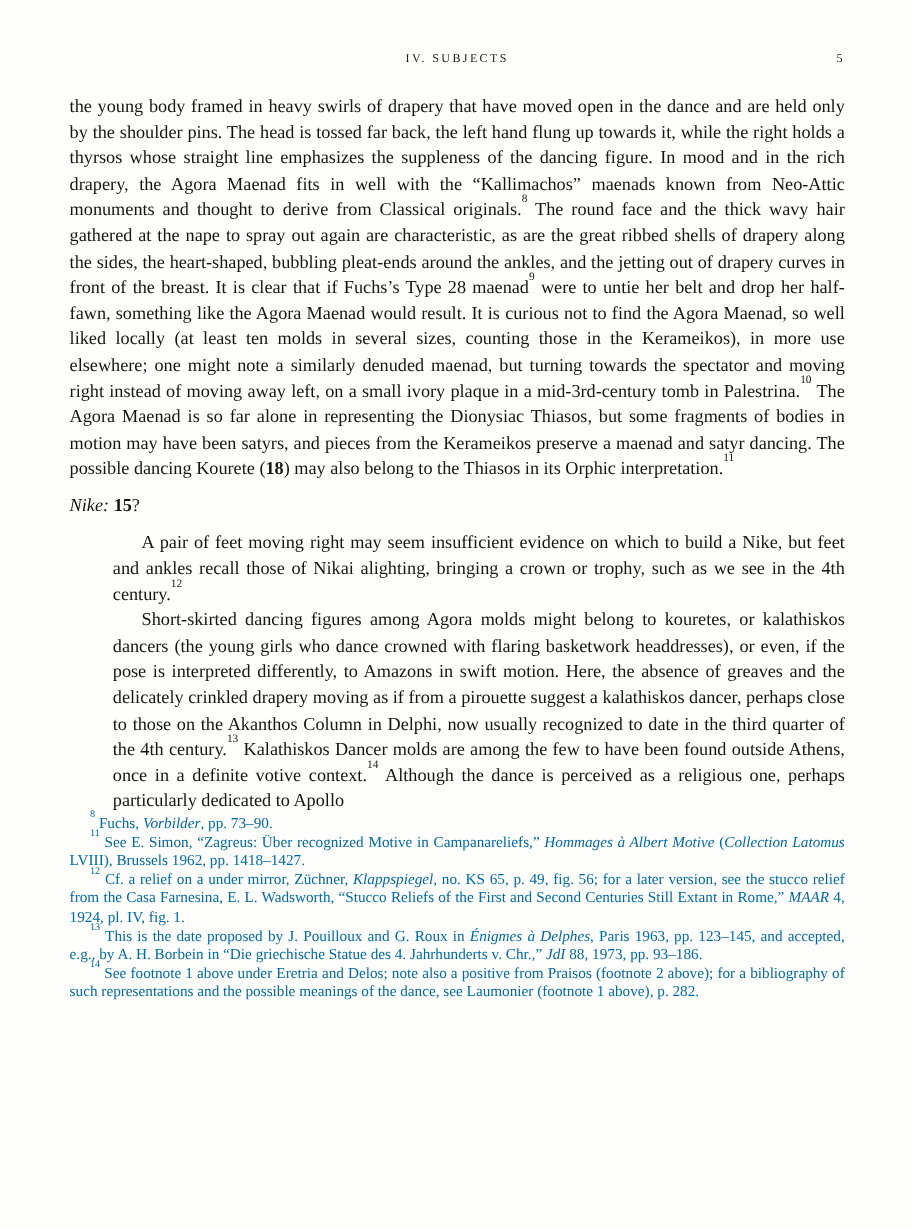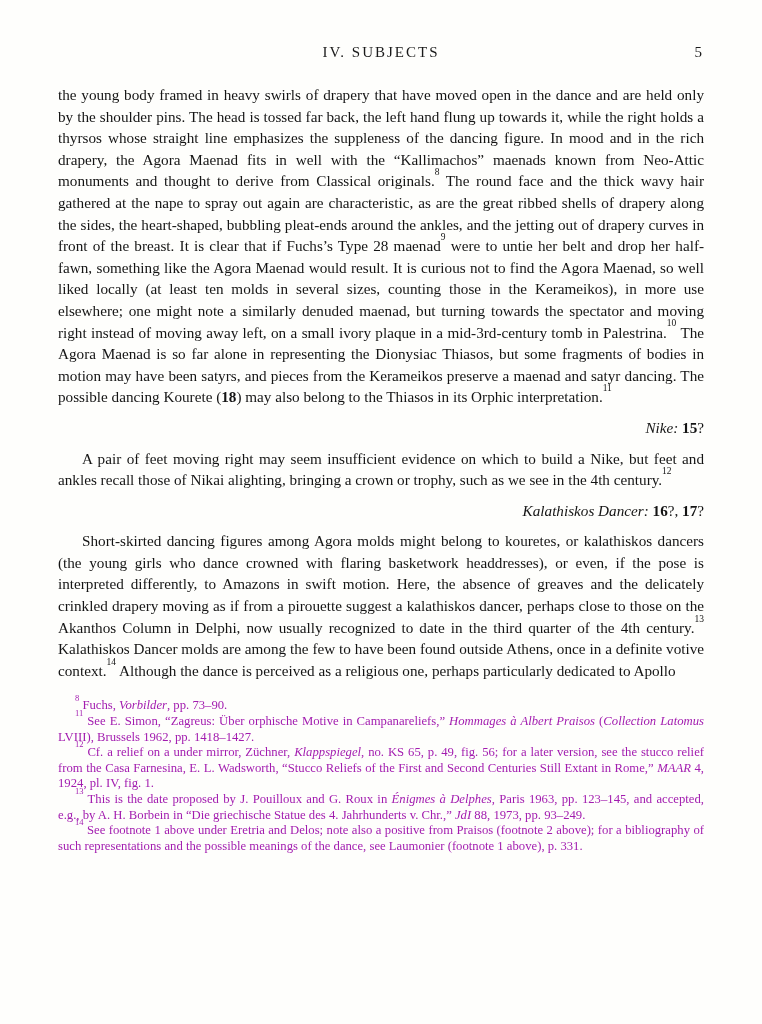--- a/index.html
+++ b/index.html
@@ -14,80 +14,78 @@
     height: 1024px;
     margin: 0 auto;
     background: #fefefc;
     color: #141414;
     padding: 44px 58px 0 58px;
     overflow: hidden;
   }
   .header {
     position: relative;
     text-align: center;
-    font-size: 15px;
+    font-size: 10px;
     letter-spacing: 2px;
     color: #1a1a1a;
   }
   .header .page-num {
     position: absolute;
     right: 2px;
     top: 0;
     letter-spacing: 0;
   }
   .body-text {
     margin-top: 23px;
     font-size: 15.2px;
     line-height: 21.6px;
     text-align: justify;
     color: #141414;
   }
   .body-text p.para { text-align: justify; }
-  .body-text p.para.indent { text-indent: 24px; }
+  .body-text p.para.indent { text-indent: 24px; margin-left: 36px; }
   .body-text p.heading {
     margin-top: 9px;
     margin-bottom: 9px;
-    text-align: right;
+    text-align: left;
   }
   .i { font-style: italic; }
   .b { font-weight: bold; }
   sup.fnref {
     font-size: 9.5px;
     line-height: 0;
     position: relative;
     top: -5px;
     letter-spacing: 0;
   }
   .footnotes {
-    margin-top: 17px;
     font-size: 12.7px;
     line-height: 15.6px;
     text-align: justify;
-    color: #a21caf;
+    color: #0369a1;
   }
   .footnotes p { text-indent: 17px; }
   .footnotes sup.fnref { font-size: 8.5px; top: -3.5px; }
 </style>
 </head>
 <body>
 
 <div class="page">
   <div class="header">
     <span>IV. SUBJECTS</span>
     <span class="page-num">5</span>
   </div>
 
   <div class="body-text">
       <p class="para"><span>the young body framed in heavy swirls of drapery that have moved open in the dance and are held only by the shoulder pins. The head is tossed far back, the left hand flung up towards it, while the right holds a thyrsos whose straight line emphasizes the suppleness of the dancing figure. In mood and in the rich drapery, the Agora Maenad fits in well with the “Kallimachos” maenads known from Neo-Attic monuments and thought to derive from Classical originals.</span><sup class="fnref">8</sup><span> The round face and the thick wavy hair gathered at the nape to spray out again are characteristic, as are the great ribbed shells of drapery along the sides, the heart-shaped, bubbling pleat-ends around the ankles, and the jetting out of drapery curves in front of the breast. It is clear that if Fuchs’s Type 28 maenad</span><sup class="fnref">9</sup><span> were to untie her belt and drop her half-fawn, something like the Agora Maenad would result. It is curious not to find the Agora Maenad, so well liked locally (at least ten molds in several sizes, counting those in the Kerameikos), in more use elsewhere; one might note a similarly denuded maenad, but turning towards the spectator and moving right instead of moving away left, on a small ivory plaque in a mid-3rd-century tomb in Palestrina.</span><sup class="fnref">10</sup><span> The Agora Maenad is so far alone in representing the Dionysiac Thiasos, but some fragments of bodies in motion may have been satyrs, and pieces from the Kerameikos preserve a maenad and satyr dancing. The possible dancing Kourete (</span><span class="b">18</span><span>) may also belong to the Thiasos in its Orphic interpretation.</span><sup class="fnref">11</sup></p>
       <p class="heading"><span class="i">Nike: </span><span class="b">15</span><span>?</span></p>
       <p class="para indent"><span>A pair of feet moving right may seem insufficient evidence on which to build a Nike, but feet and ankles recall those of Nikai alighting, bringing a crown or trophy, such as we see in the 4th century.</span><sup class="fnref">12</sup></p>
-      <p class="heading"><span class="i">Kalathiskos Dancer: </span><span class="b">16</span><span>?, </span><span class="b">17</span><span>?</span></p>
       <p class="para indent"><span>Short-skirted dancing figures among Agora molds might belong to kouretes, or kalathiskos dancers (the young girls who dance crowned with flaring basketwork headdresses), or even, if the pose is interpreted differently, to Amazons in swift motion. Here, the absence of greaves and the delicately crinkled drapery moving as if from a pirouette suggest a kalathiskos dancer, perhaps close to those on the Akanthos Column in Delphi, now usually recognized to date in the third quarter of the 4th century.</span><sup class="fnref">13</sup><span> Kalathiskos Dancer molds are among the few to have been found outside Athens, once in a definite votive context.</span><sup class="fnref">14</sup><span> Although the dance is perceived as a religious one, perhaps particularly dedicated to Apollo</span></p>
     </div>
 
   <div class="footnotes">
       <p><sup class="fnref">8</sup><span> Fuchs, </span><span class="i">Vorbilder</span><span>, pp. 73–90.</span></p>
-      <p><sup class="fnref">11</sup><span> See E. Simon, “Zagreus: Über orphische Motive in Campanareliefs,” </span><span class="i">Hommages à Albert Praisos</span><span> (</span><span class="i">Collection Latomus</span><span> LVIII), Brussels 1962, pp. 1418–1427.</span></p>
+      <p><sup class="fnref">11</sup><span> See E. Simon, “Zagreus: Über recognized Motive in Campanareliefs,” </span><span class="i">Hommages à Albert Motive</span><span> (</span><span class="i">Collection Latomus</span><span> LVIII), Brussels 1962, pp. 1418–1427.</span></p>
       <p><sup class="fnref">12</sup><span> Cf. a relief on a under mirror, Züchner, </span><span class="i">Klappspiegel</span><span>, no. KS 65, p. 49, fig. 56; for a later version, see the stucco relief from the Casa Farnesina, E. L. Wadsworth, “Stucco Reliefs of the First and Second Centuries Still Extant in Rome,” </span><span class="i">MAAR</span><span> 4, 1924, pl. IV, fig. 1.</span></p>
-      <p><sup class="fnref">13</sup><span> This is the date proposed by J. Pouilloux and G. Roux in </span><span class="i">Énigmes à Delphes</span><span>, Paris 1963, pp. 123–145, and accepted, e.g., by A. H. Borbein in “Die griechische Statue des 4. Jahrhunderts v. Chr.,” </span><span class="i">JdI</span><span> 88, 1973, pp. 93–249.</span></p>
-      <p><sup class="fnref">14</sup><span> See footnote 1 above under Eretria and Delos; note also a positive from Praisos (footnote 2 above); for a bibliography of such representations and the possible meanings of the dance, see Laumonier (footnote 1 above), p. 331.</span></p>
+      <p><sup class="fnref">13</sup><span> This is the date proposed by J. Pouilloux and G. Roux in </span><span class="i">Énigmes à Delphes</span><span>, Paris 1963, pp. 123–145, and accepted, e.g., by A. H. Borbein in “Die griechische Statue des 4. Jahrhunderts v. Chr.,” </span><span class="i">JdI</span><span> 88, 1973, pp. 93–186.</span></p>
+      <p><sup class="fnref">14</sup><span> See footnote 1 above under Eretria and Delos; note also a positive from Praisos (footnote 2 above); for a bibliography of such representations and the possible meanings of the dance, see Laumonier (footnote 1 above), p. 282.</span></p>
     </div>
 </div>
 
 </body></html>

